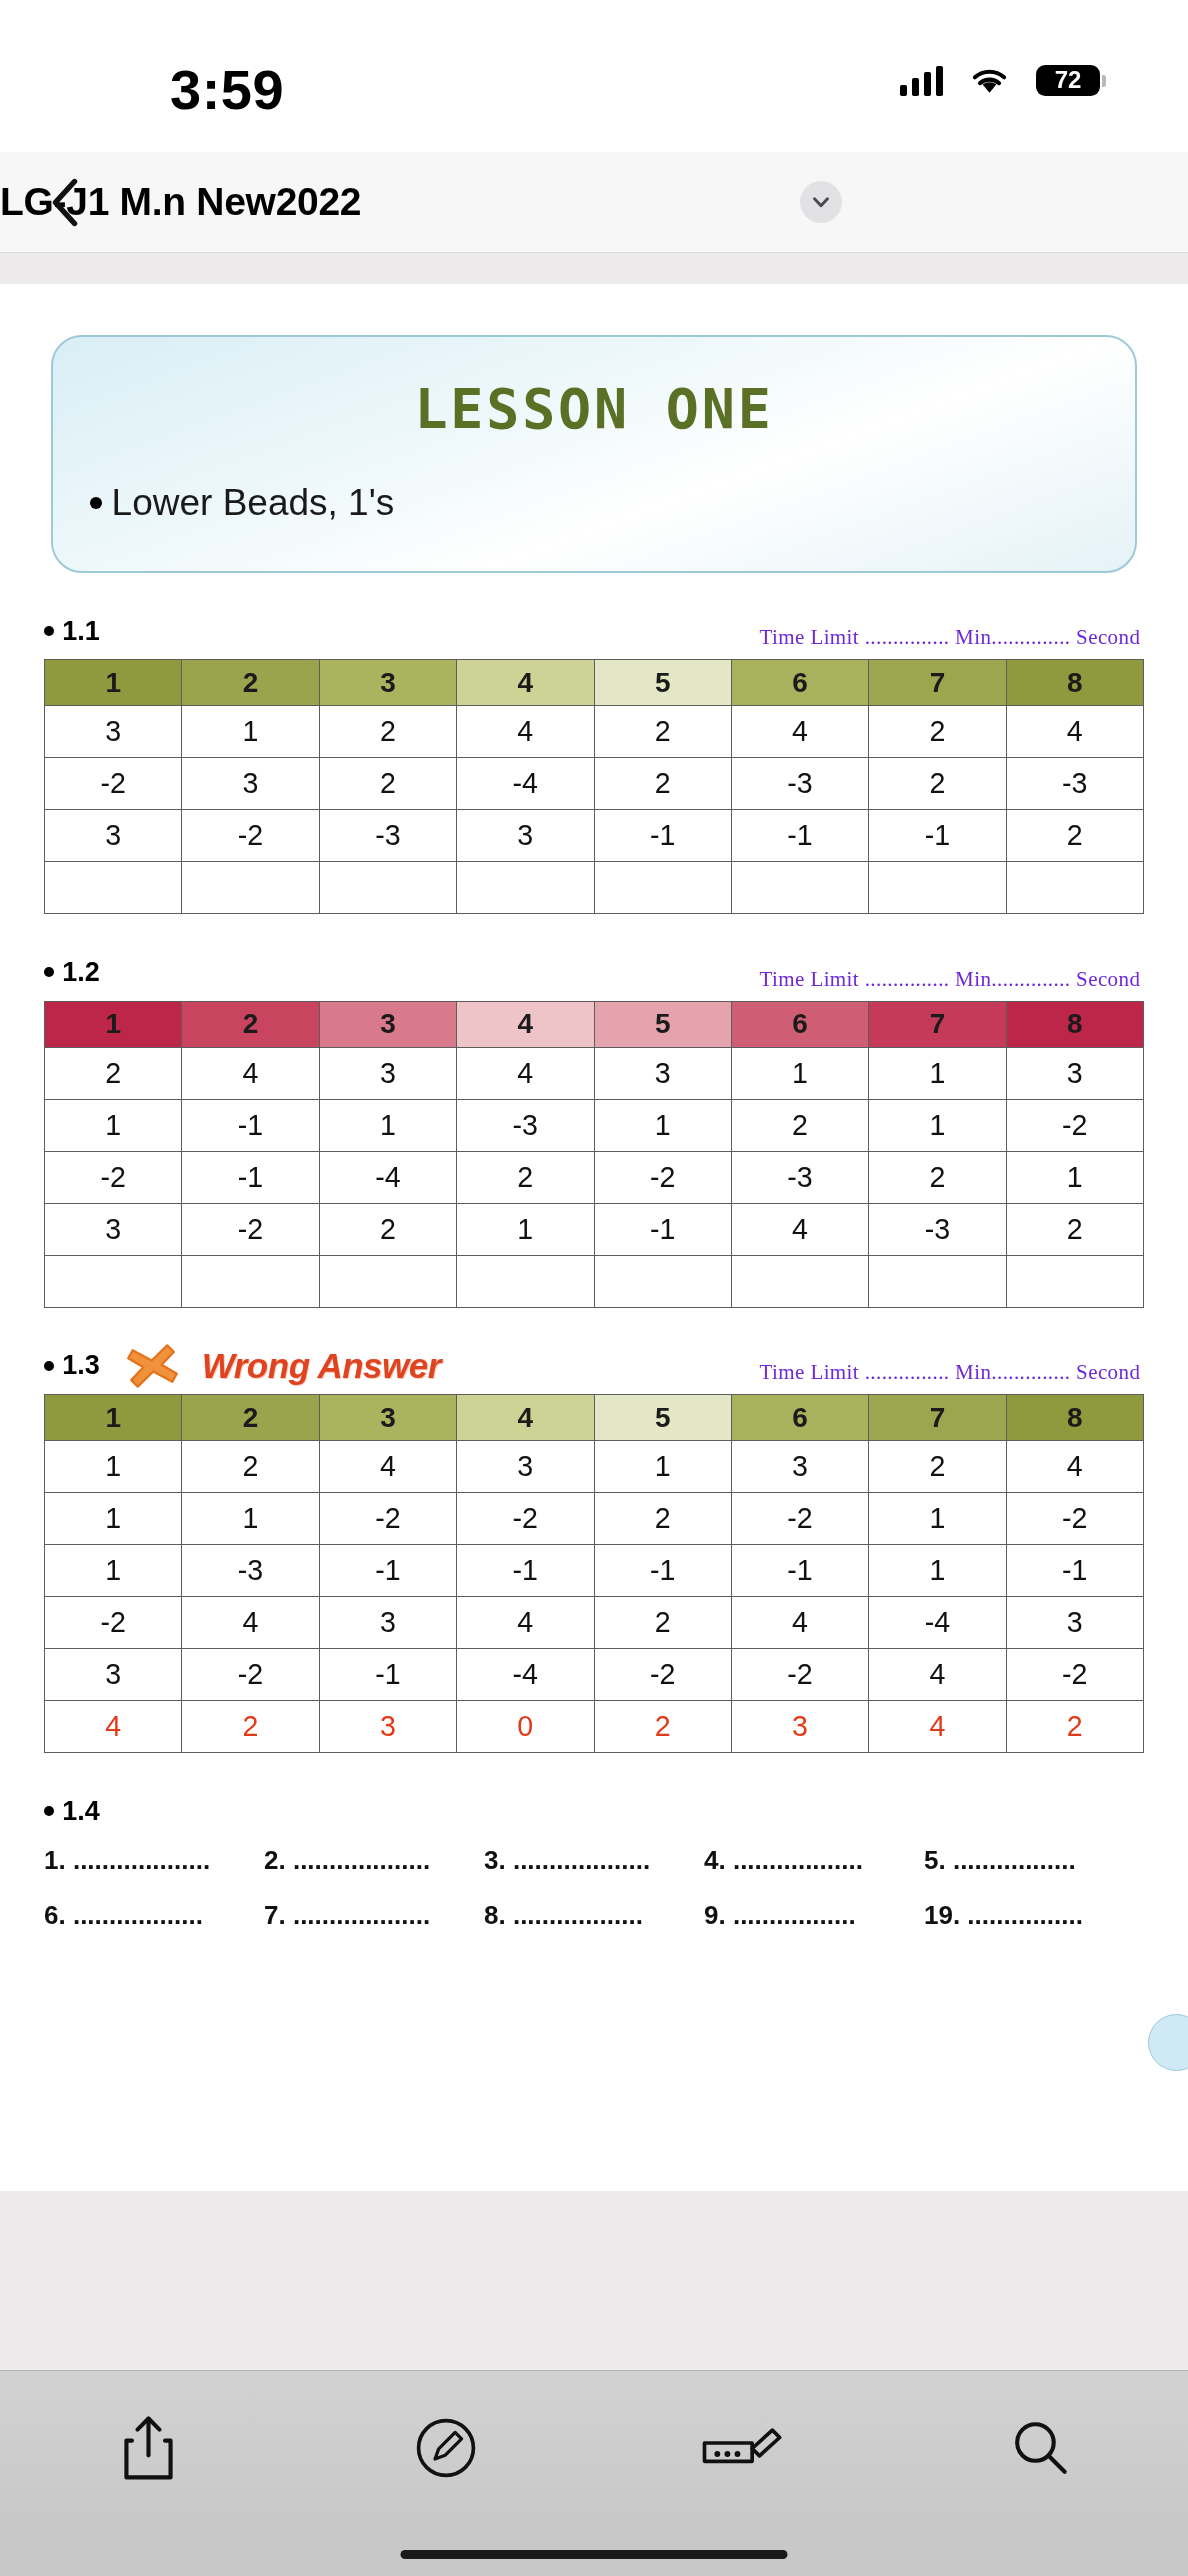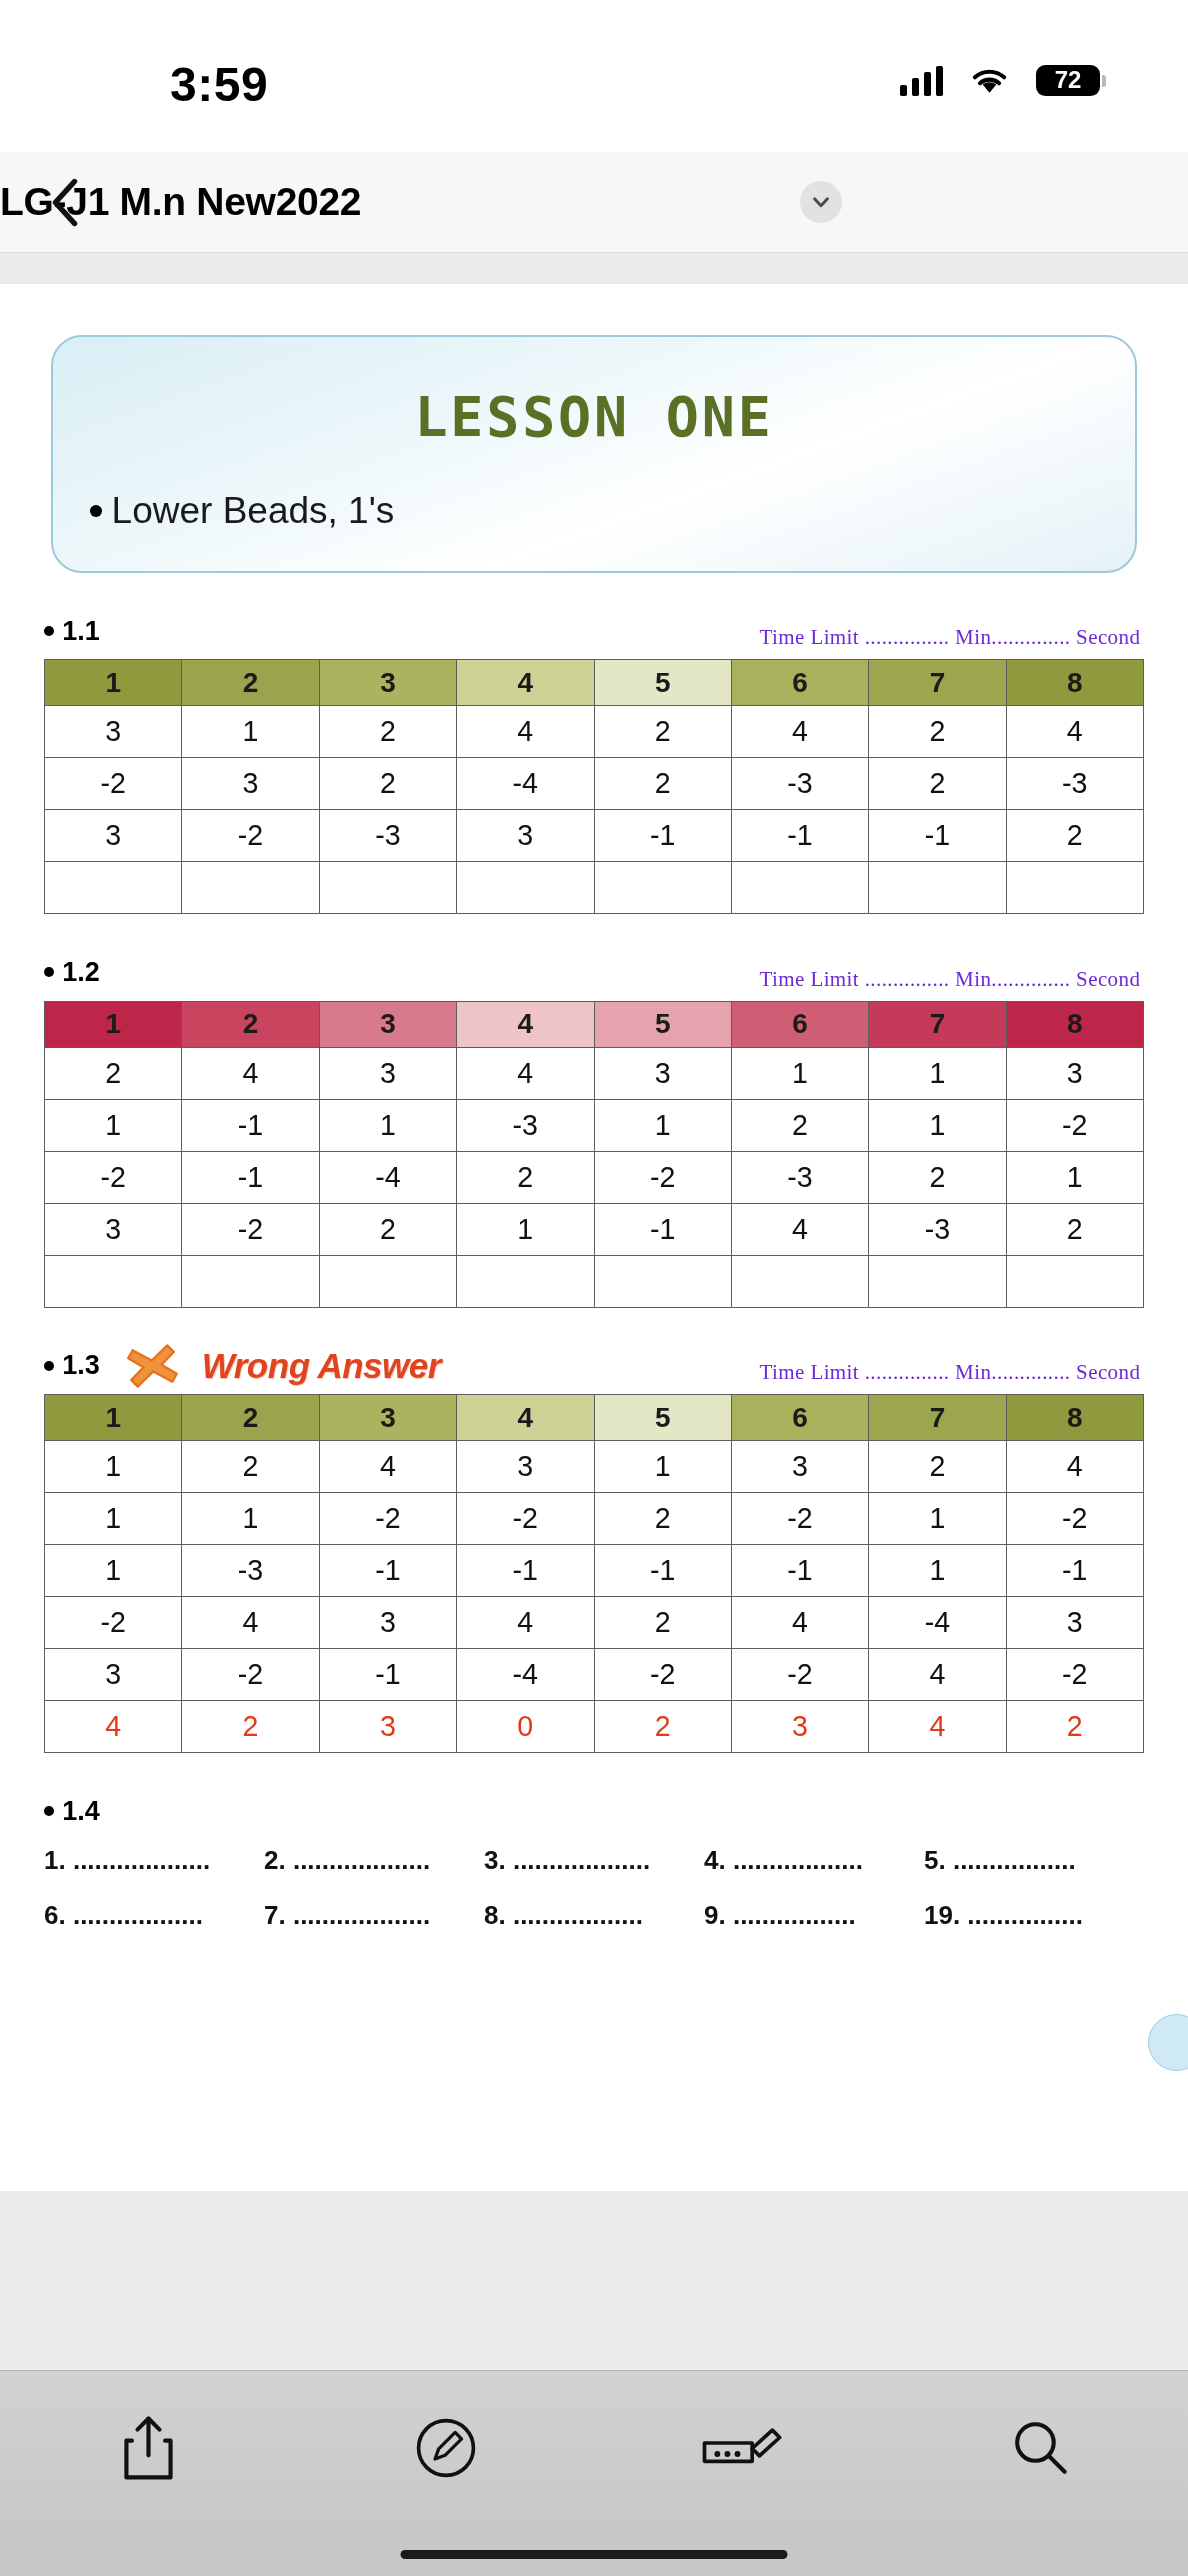--- a/index.html
+++ b/index.html
@@ -23,21 +23,21 @@
   .statusbar {
     height: 152px;
     background: #ffffff;
     position: relative;
     flex: none;
   }
   .status-time {
     position: absolute;
     left: 170px;
     top: 57px;
-    font-size: 48px;
+    font-size: 56px;
     font-weight: 600;
     color: #000;
     letter-spacing: 0.5px;
   }
   .status-right {
     position: absolute;
     right: 88px;
     top: 57px;
     display: flex;
     align-items: center;
@@ -122,21 +122,21 @@
     position: relative;
   }
 
   
   .lesson-box {
     margin: 20px 7.4px 0 7.4px;
     height: 238px;
     border: 2.8px solid #9ec9d8;
     border-radius: 31px;
     background: linear-gradient(160deg, #d9eef5 0%, #eef8fb 38%, #ffffff 62%, #e4f2f7 100%);
-    padding: 28px 37px;
+    padding: 20px 37px;
     position: relative;
   }
   .lesson-title {
     text-align: center;
     font-family: "DejaVu Sans Mono", monospace;
     font-size: 55px;
     font-weight: 700;
     color: #5a7024;
     letter-spacing: 2.8px;
     margin-top: 20px;

